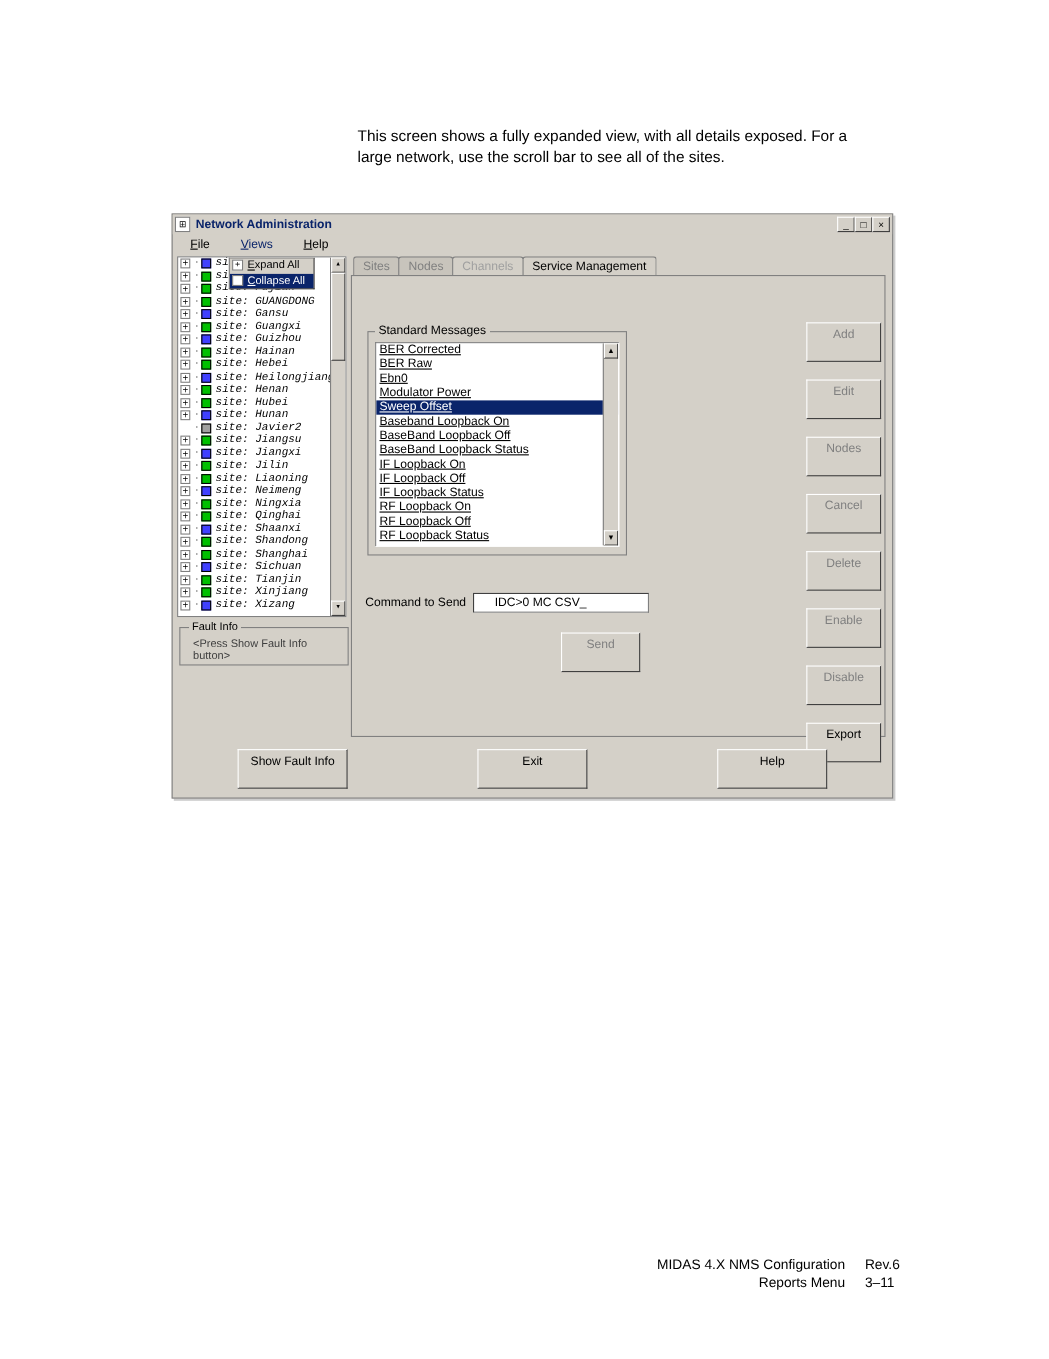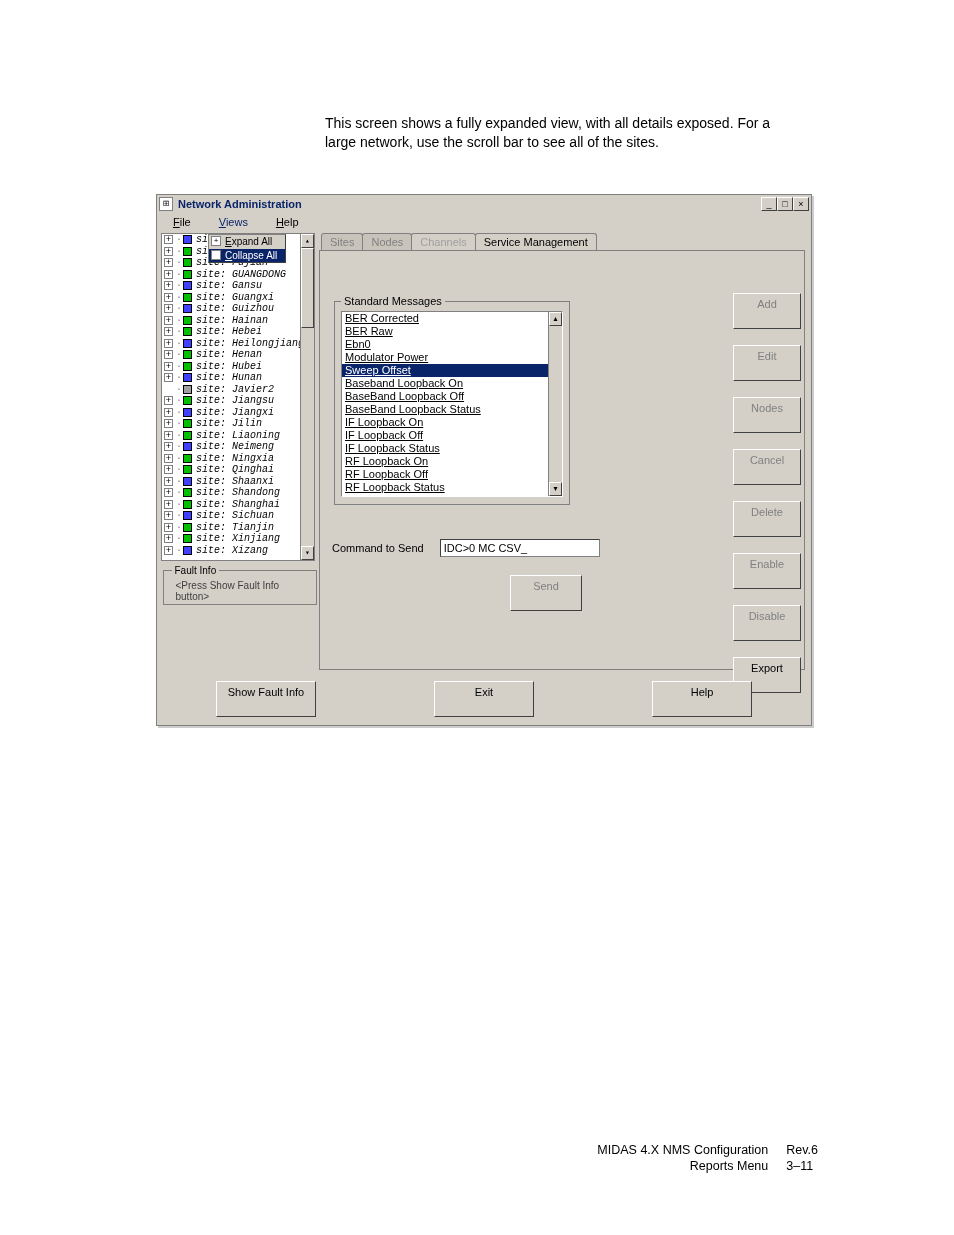--- a/index.html
+++ b/index.html
@@ -142,27 +142,27 @@
     border-top-color:#808080; border-left-color:#808080;
     font-size:11px;
     position:relative;
     overflow:hidden;
   }
   .listbox .lrow { padding:0 3px; height:13px; line-height:13px;text-decoration:underline; }
   .listbox .lrow.sel { background:#0a246a; color:#fff; }
   .listbox .lscroll { position:absolute; right:0; top:0; width:14px; height:100%; background:#d4d0c8; border-left:1px solid #808080;}
   .listbox .lscroll .sbtn { height:14px; background:#d4d0c8; border:1px solid #fff; border-right-color:#404040; border-bottom-color:#404040; font-size:8px; text-align:center; line-height:12px;}
   .listbox .lscroll .sbtn.bottom { position:absolute; bottom:0; left:0; right:0;}
-  .cmd-row { position:absolute; left:12px; top:288px; font-size:11px; display:flex; align-items:center; gap:16px;}
+  .cmd-row { position:absolute; left:12px; top:288px; font-size:11px; display:flex; align-items:center; gap:6px;}
   .cmd-input {
     width:160px; height:18px;
     background:#fff;
     border:1px solid #808080;
     border-top-color:#404040; border-left-color:#404040;
-    font-size:11px; padding:1px 3px;
+    font-size:11px; padding:1px 19px;
   }
   .btn {
     display:inline-block; min-width:72px; height:36px;
     background:#d4d0c8;
     border:1px solid #fff;
     border-right-color:#404040; border-bottom-color:#404040;
     font-size:11px; text-align:center; line-height:20px;
     color:#000;
   }
   .btn[disabled], .btn.disabled { color:#808080; }

